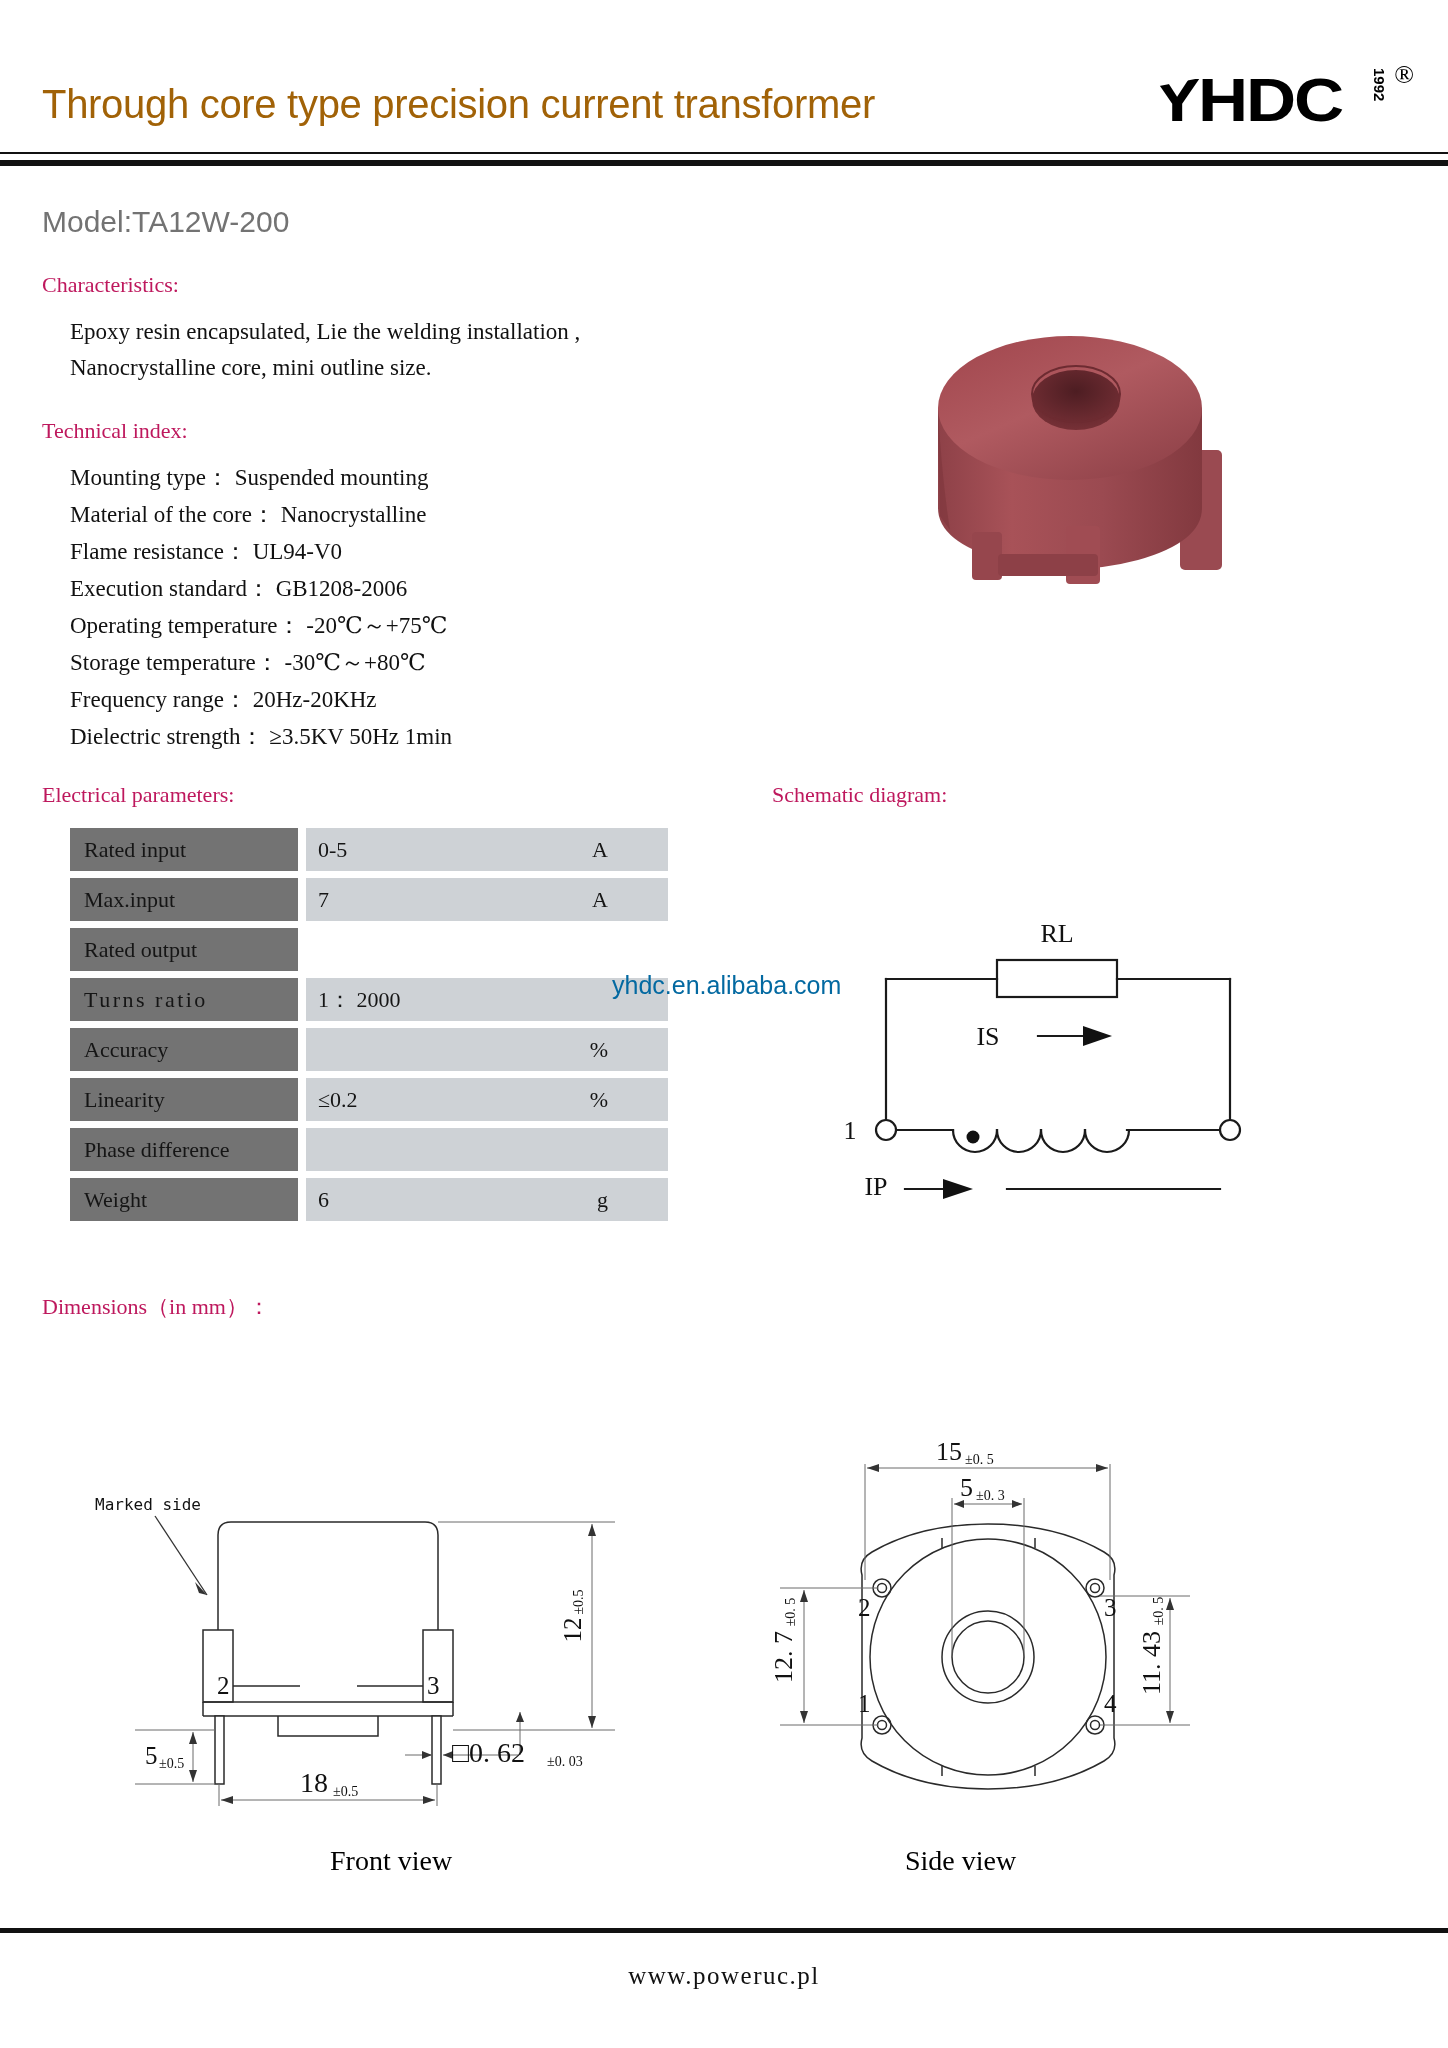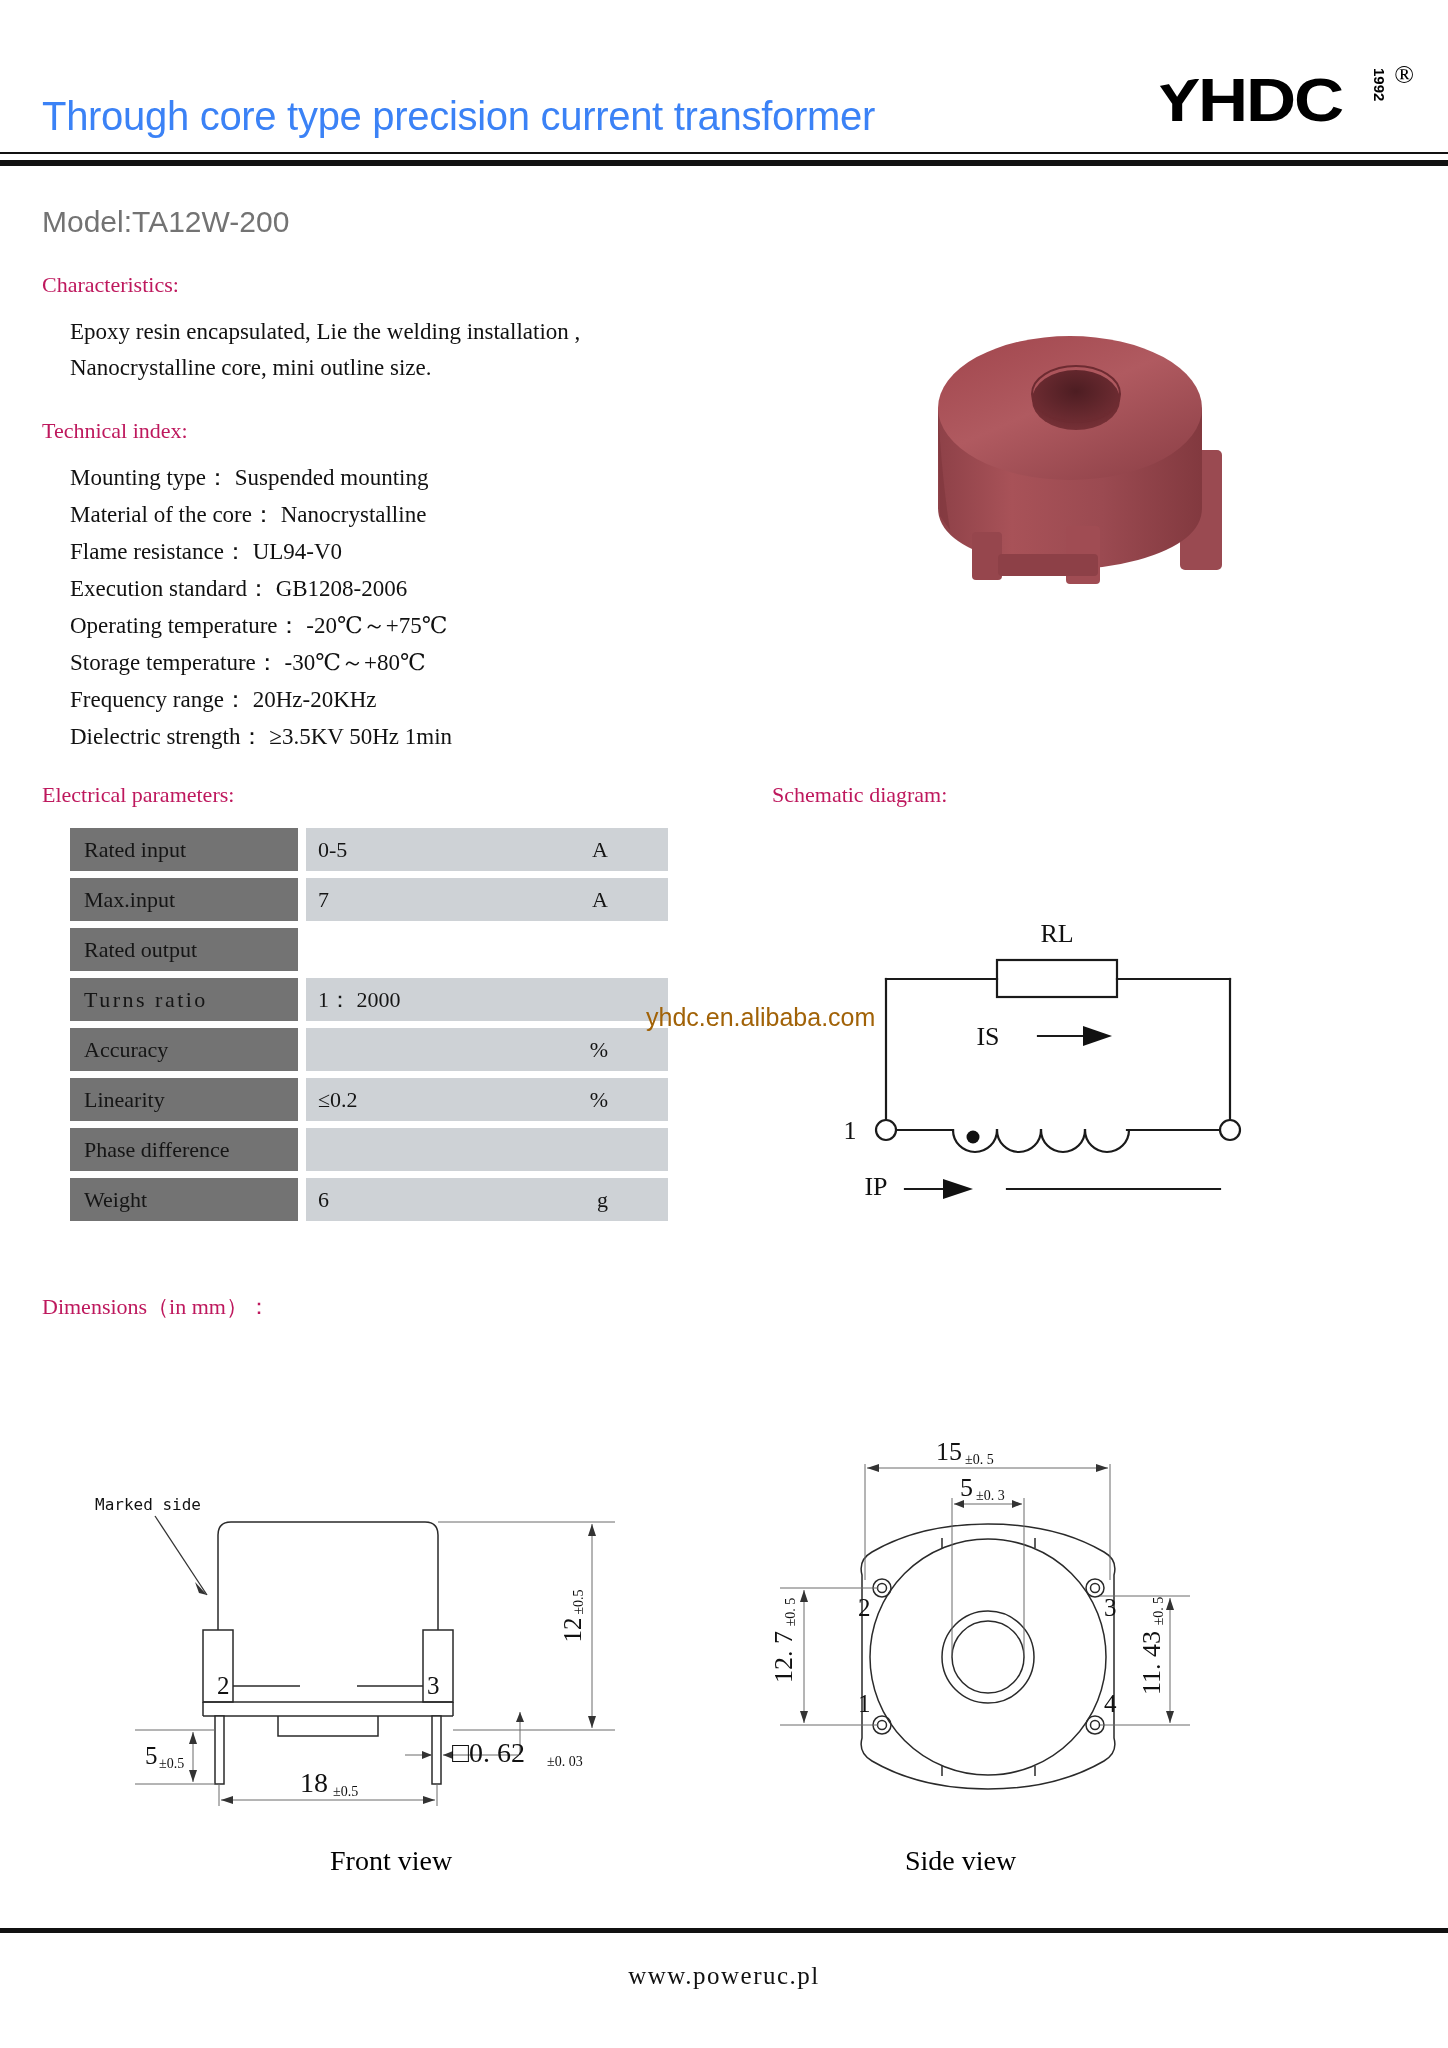--- a/index.html
+++ b/index.html
@@ -19,27 +19,27 @@
   
   .page-header {
     position: absolute;
     left: 0; top: 0;
     width: 1448px;
     height: 175px;
   }
   .header-title {
     position: absolute;
     left: 42px;
-    top: 116px;
+    top: 104px;
     transform: translateY(-50%);
     font-family: "Liberation Sans", "DejaVu Sans", sans-serif;
     font-size: 40px;
     font-weight: 400;
     letter-spacing: -0.3px;
-    color: #3b82f6;
+    color: #a16207;
     white-space: nowrap;
     transform-origin: left center;
   }
 
   
   .logo-wrap {
     position: absolute;
     right: 40px;
     top: 62px;
     width: 250px;
@@ -222,27 +222,26 @@
     position: absolute;
     font-size: 28px;
     color: #000000;
     white-space: nowrap;
   }
 
   
   .watermark {
     position: absolute;
     left: 612px;
-    top: 1003px;
+    top: 971px;
     font-family: "Liberation Sans", "DejaVu Sans", sans-serif;
     font-size: 25px;
-    color: #a16207;
+    color: #0369a1;
     white-space: nowrap;
     pointer-events: none;
-    margin-left: 34px;
   }
 
   
   .footer-rule {
     position: absolute;
     left: 0;
     top: 1928px;
     width: 1448px;
     height: 5px;
     background: #111;

